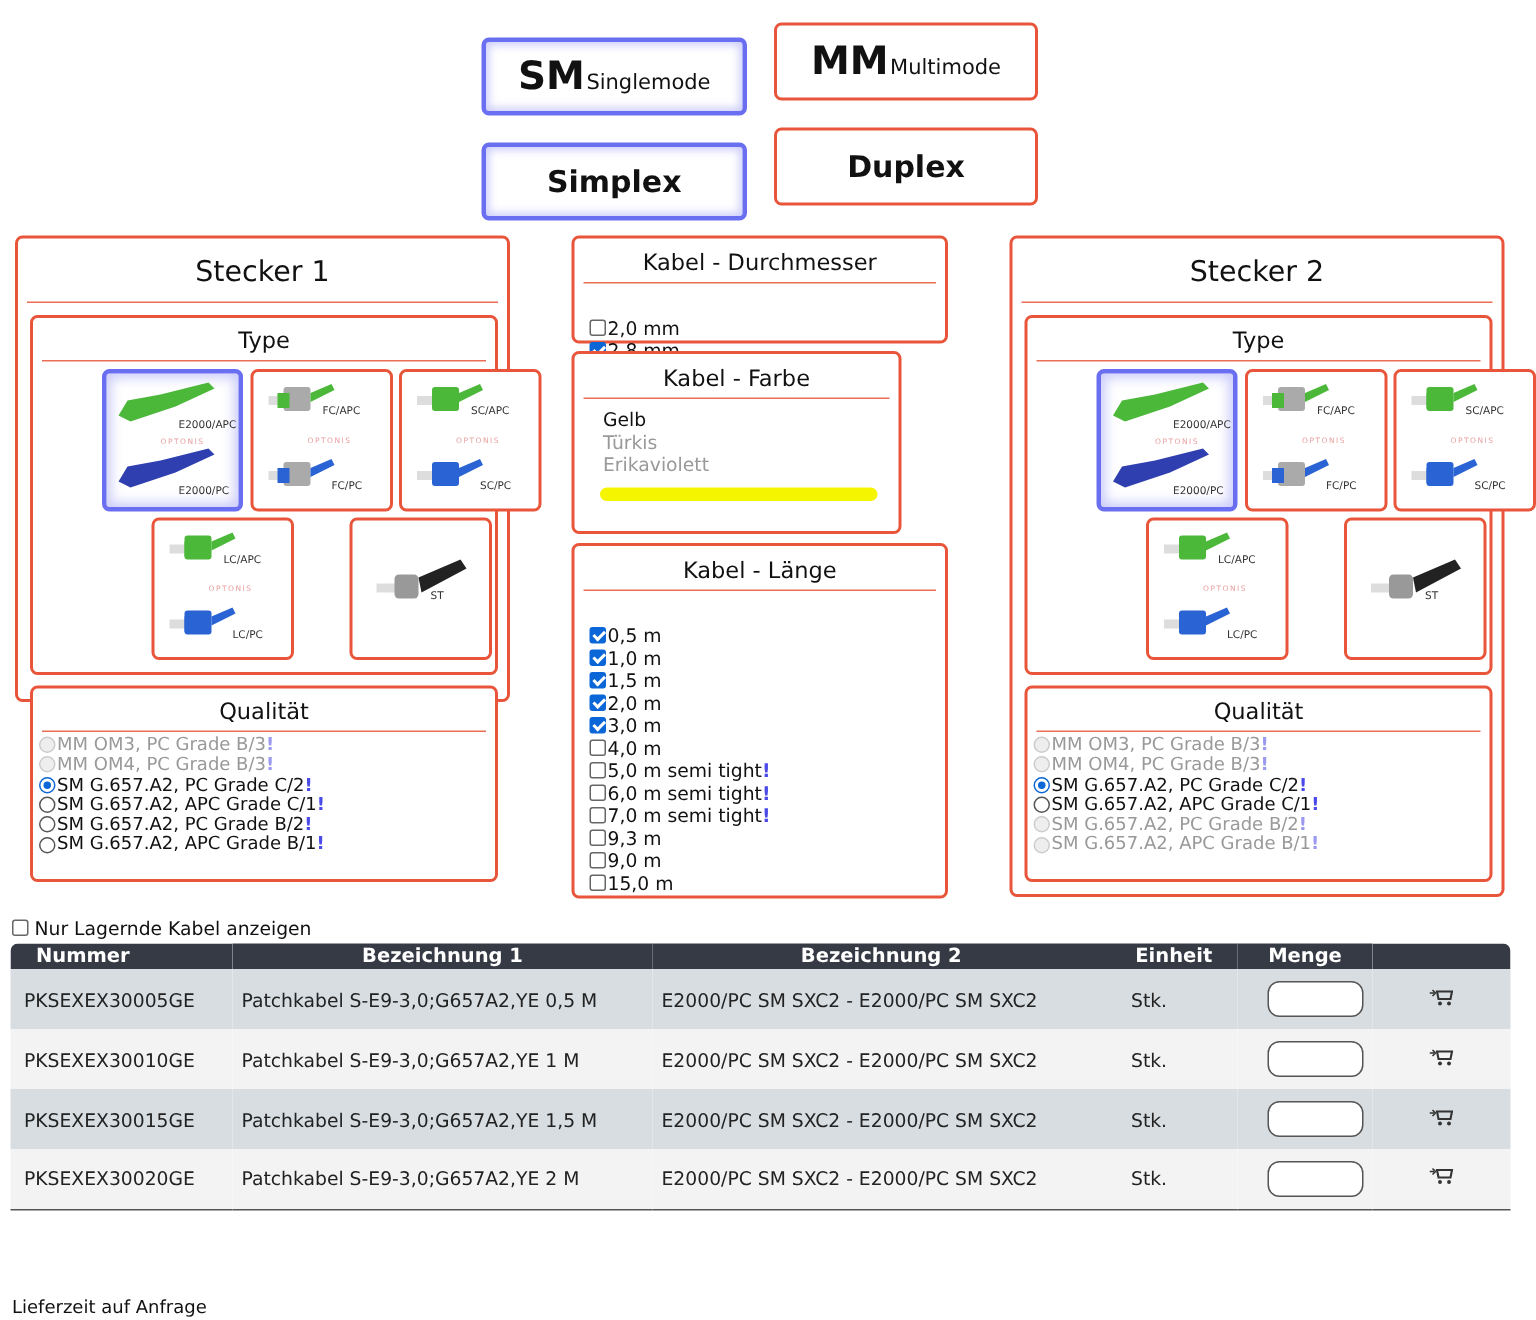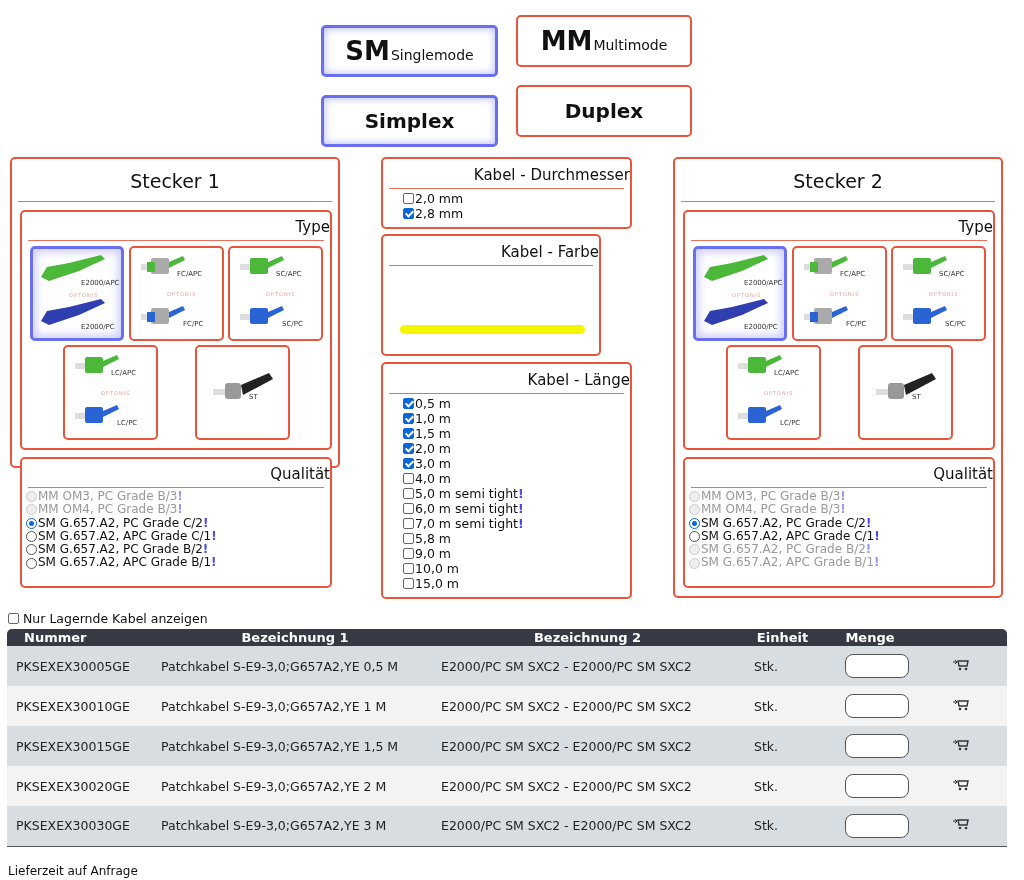--- a/index.html
+++ b/index.html
@@ -15,44 +15,44 @@
   .top-btn.sel { border: 3px solid #6a6ef0; box-shadow: inset 0 0 6px 2px rgba(106,110,240,0.35); margin-top: 10px; }
   .top-btn.unsel { border: 2px solid #e8553a; }
   .big { font-weight: bold; font-size: 26px; }
   .small { font-size: 14px; margin-left: 1px; margin-top: 8px; }
   .big-only { font-weight: bold; font-size: 20px; }
 
   .panel { position: absolute; border: 2px solid #e8553a; border-radius: 5px; background: #fff; }
   .panel-title { text-align: center; font-size: 19px; padding-top: 11px; }
   .panel-hr { height: 1px; background: #e8553a; margin: 0 6px; opacity: .85; }
   .sub { position: absolute; border: 2px solid #e8553a; border-radius: 5px; background: #fff; }
-  .sub-title { text-align: right; font-size: 15px; padding-top: 6px; padding-bottom: 4px; }
+  .sub-title { text-align: center; font-size: 15px; padding-top: 6px; padding-bottom: 4px; }
 
   .conn-tile {
     position: absolute; border: 2px solid #e8553a; border-radius: 5px; background: #fff;
-    cursor: pointer; overflow: hidden;
+    cursor: pointer; overflow: hidden; margin-left: 38px;
   }
   .conn-tile.sel { border: 3px solid #6a6ef0; box-shadow: inset 0 0 8px 3px rgba(106,110,240,0.35); }
   .conn-lbl { position: absolute; font-size: 7px; color: #333; }
   .brand { position: absolute; font-size: 5px; color: #e9a0a0; letter-spacing: 1px; }
 
   .radio-list { padding: 2px 0 0 4px; font-size: 12px; line-height: 13.3px; }
   .radio-row { display: flex; align-items: center; white-space: nowrap; }
   .radio {
     width: 11px; height: 11px; border-radius: 50%; border: 1px solid #555; margin-right: 1px; flex: none;
     background: #fff; position: relative;
   }
   .radio.disabled { border-color: #ccc; background: #eee; }
   .radio.checked { border-color: #0b66d8; }
   .radio.checked::after { content: ""; position: absolute; left: 2px; top: 2px; width: 5px; height: 5px; border-radius: 50%; background: #0b66d8; }
   .dis { color: #999; }
   .bang { color: #4a4ae8; font-weight: bold; }
   .dis .bang { color: #9a9af0; }
 
-  .cb-list { padding: 2px 0 0 20px; font-size: 12.5px; line-height: 15px; }
+  .cb-list { padding: 2px 0 0 10px; font-size: 12.5px; line-height: 15px; margin-top: 20px; }
   .cb-row { display: flex; align-items: center; white-space: nowrap; }
   .cb {
     width: 11px; height: 11px; border: 1px solid #666; border-radius: 2px; margin-right: 1px; flex: none; background: #fff;
     position: relative;
   }
   .cb.checked { background: #0b66d8; border-color: #0b66d8; }
   .cb.checked::after {
     content: ""; position: absolute; left: 3px; top: 0px; width: 3px; height: 6px;
     border: solid #fff; border-width: 0 2px 2px 0; transform: rotate(45deg);
   }
@@ -224,20 +224,25 @@
       <div class="cb-row">
         <span class="cb checked"></span>
         <span>2,8 mm</span>
       </div>
     </div>
 </div>
 
 <div class="panel" style="left:381px;top:234px;width:220px;height:122px;">
   <div class="sub-title" style="padding-top:7px">Kabel - Farbe</div>
   <div class="panel-hr"></div>
+  <div class="colors" id="farbe-list">
+      <div class="color-item">Gelb</div>
+      <div class="color-item dim">Türkis</div>
+      <div class="color-item dim">Erikaviolett</div>
+    </div>
   <div class="color-bar" id="color-bar" style="background: rgb(245, 245, 0);"></div>
 </div>
 
 <div class="panel" style="left:381px;top:362px;width:251px;height:237px;">
   <div class="sub-title" style="padding-top:7px">Kabel - Länge</div>
   <div class="panel-hr"></div>
   <div class="cb-list" id="laenge-list">
       <div class="cb-row">
         <span class="cb checked"></span>
         <span>0,5 m</span>
@@ -272,29 +277,25 @@
         <span>6,0 m semi tight</span>
         <span class="bang">!</span>
       </div>
       <div class="cb-row">
         <span class="cb"></span>
         <span>7,0 m semi tight</span>
         <span class="bang">!</span>
       </div>
       <div class="cb-row">
         <span class="cb"></span>
-        <span>5,8 m</span>
+        <span>9,3 m</span>
       </div>
       <div class="cb-row">
         <span class="cb"></span>
         <span>9,0 m</span>
-      </div>
-      <div class="cb-row">
-        <span class="cb"></span>
-        <span>10,0 m</span>
       </div>
       <div class="cb-row">
         <span class="cb"></span>
         <span>15,0 m</span>
       </div>
     </div>
 </div>
 
 <div class="panel" style="left:673px;top:157px;width:330px;height:441px;">
   <div class="panel-title">Stecker 2</div>
@@ -475,29 +476,16 @@
         <td style="padding-left: 6px;">E2000/PC SM SXC2 - E2000/PC SM SXC2</td>
         <td style="padding-left: 14px;">Stk.</td>
         <td style="padding-left: 20px;"><input class="qty" type="text" style=""></td>
         <td style="text-align: center;"><span><svg class="cart" viewBox="0 0 16 12">
               <path d="M0 3 L3 3 M2 1 L4 3 L2 5" stroke="#333" fill="none" stroke-width="1"></path>
               <path d="M5 2 H15 L14 7 H6 Z" fill="none" stroke="#333" stroke-width="1.4"></path>
               <circle cx="7" cy="10" r="1.3" fill="#333"></circle>
               <circle cx="13" cy="10" r="1.3" fill="#333"></circle>
             </svg></span></td>
       </tr>
-      <tr>
-        <td style="padding-left: 9px;">PKSEXEX30030GE</td>
-        <td style="padding-left: 6px;">Patchkabel S-E9-3,0;G657A2,YE 3 M</td>
-        <td style="padding-left: 6px;">E2000/PC SM SXC2 - E2000/PC SM SXC2</td>
-        <td style="padding-left: 14px;">Stk.</td>
-        <td style="padding-left: 20px;"><input class="qty" type="text" style=""></td>
-        <td style="text-align: center;"><span><svg class="cart" viewBox="0 0 16 12">
-              <path d="M0 3 L3 3 M2 1 L4 3 L2 5" stroke="#333" fill="none" stroke-width="1"></path>
-              <path d="M5 2 H15 L14 7 H6 Z" fill="none" stroke="#333" stroke-width="1.4"></path>
-              <circle cx="7" cy="10" r="1.3" fill="#333"></circle>
-              <circle cx="13" cy="10" r="1.3" fill="#333"></circle>
-            </svg></span></td>
-      </tr>
     </tbody>
 </table>
 
 <div class="foot">Lieferzeit auf Anfrage</div>
 
 </body></html>

